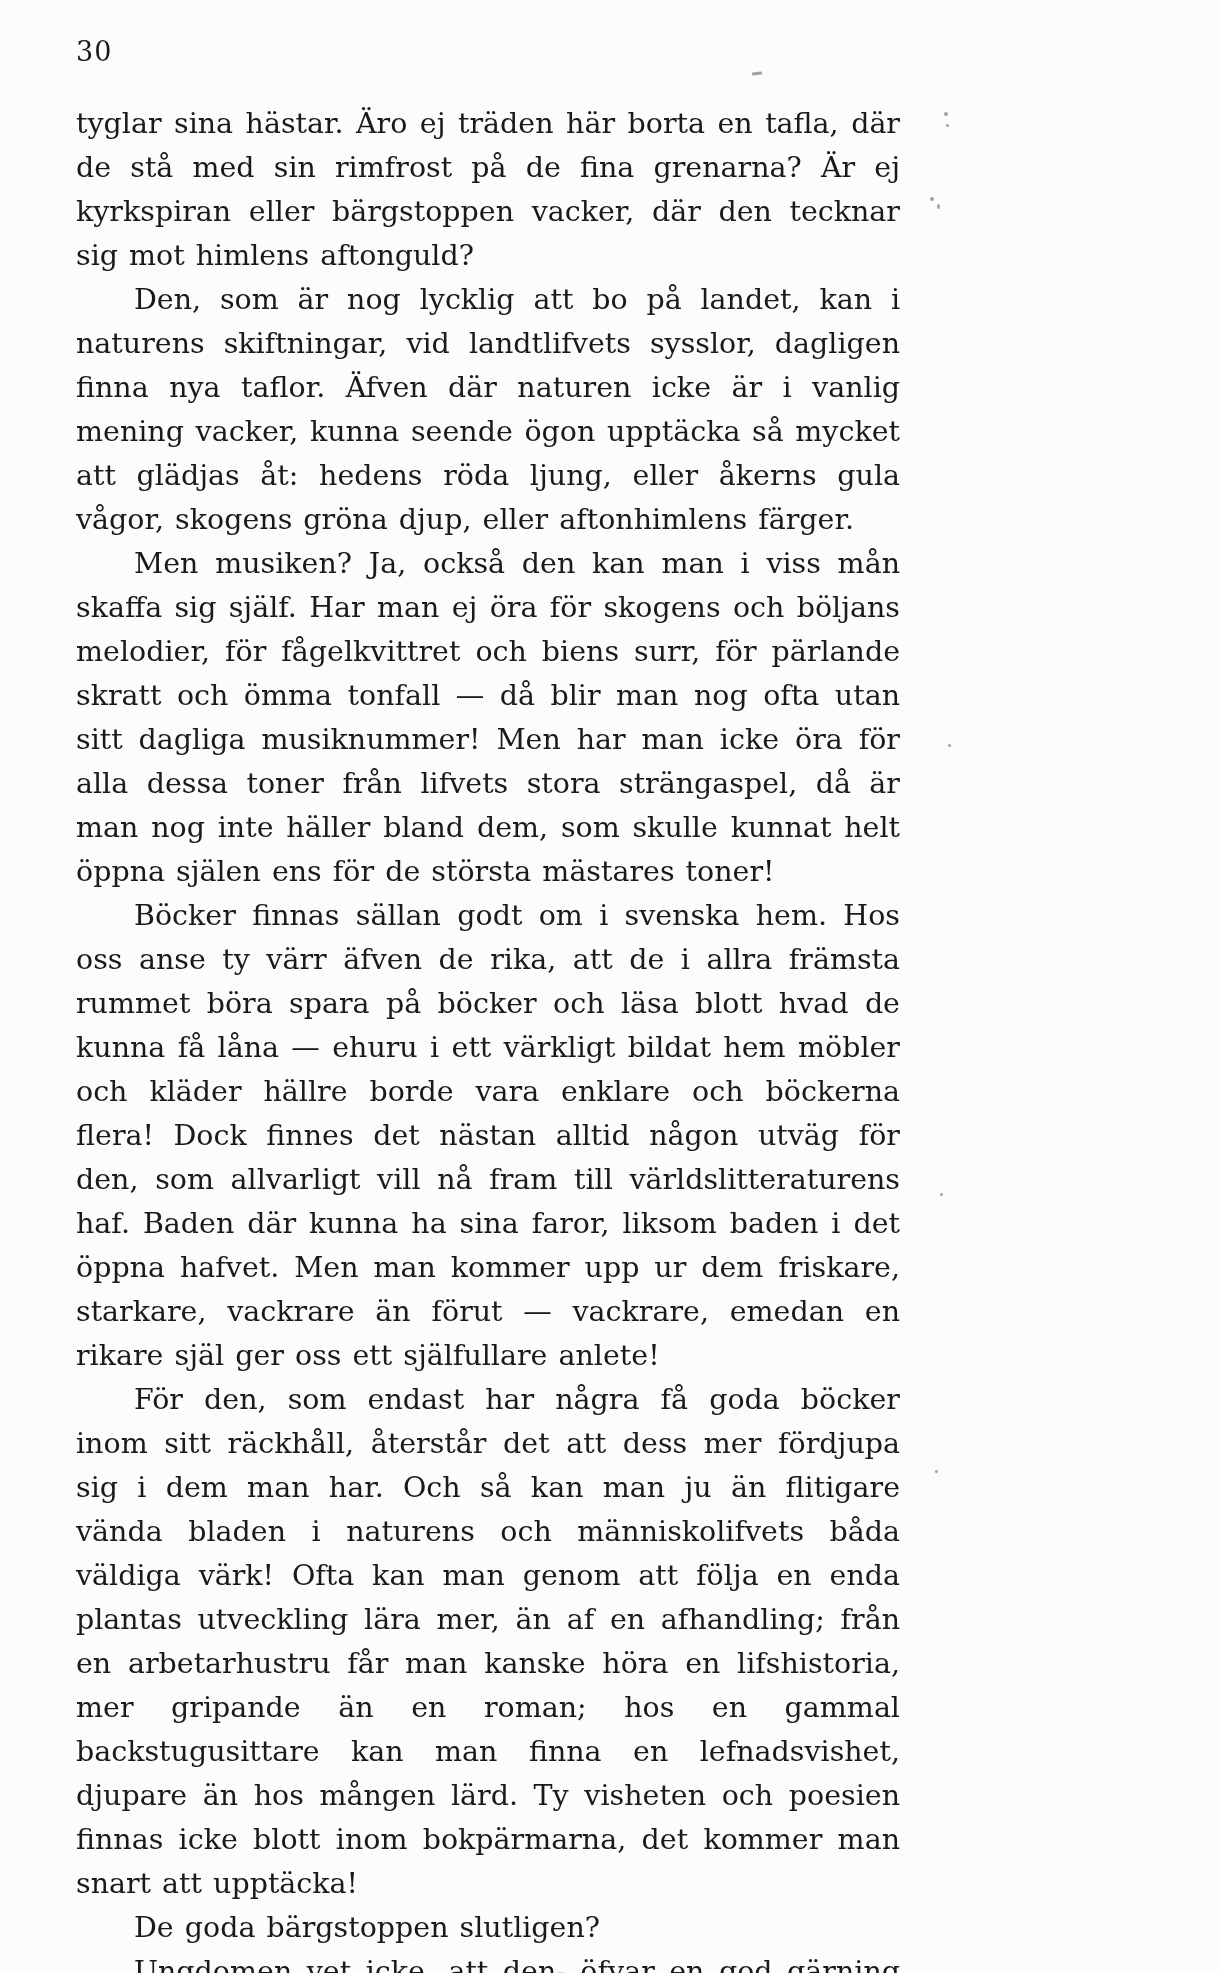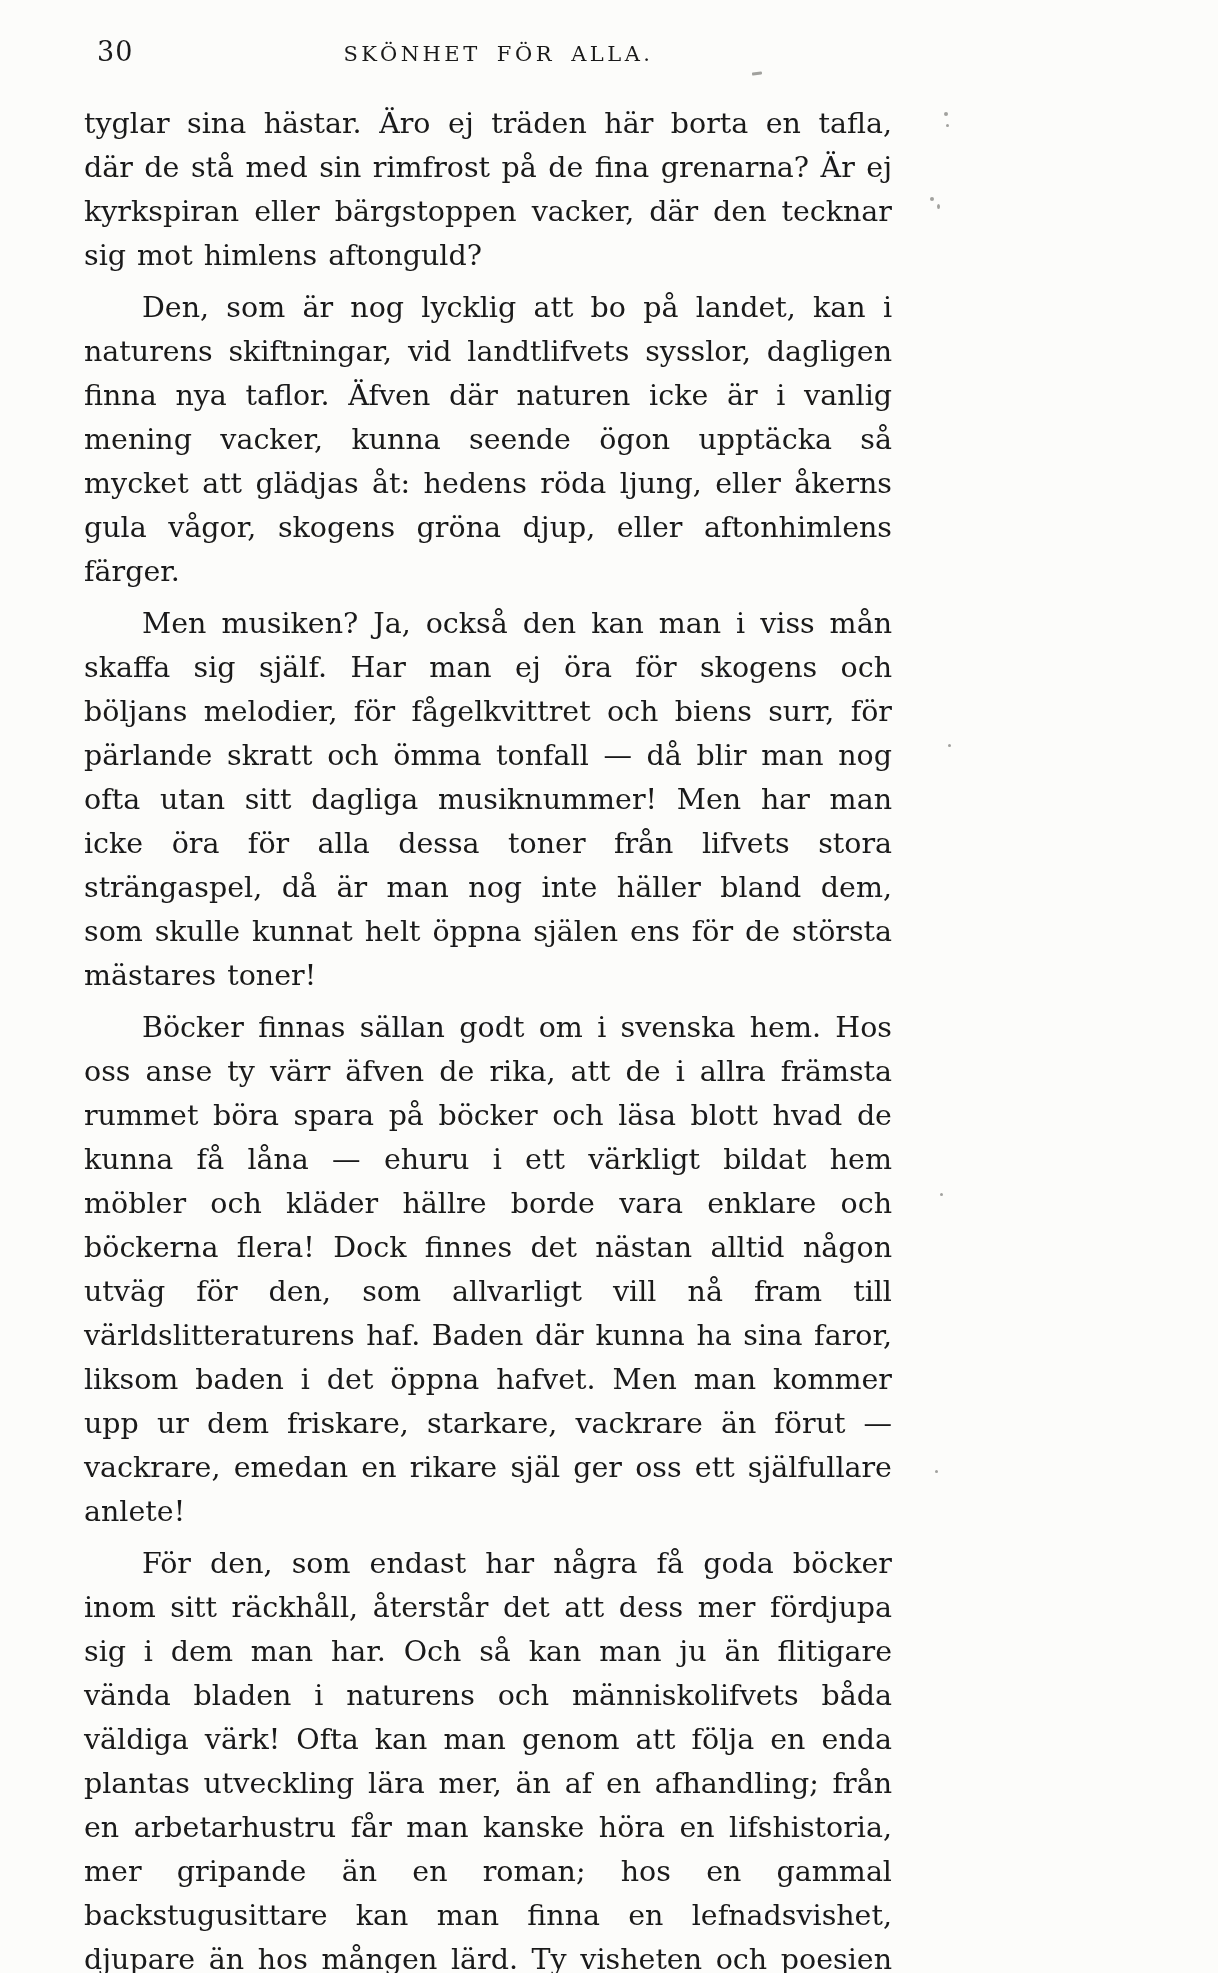--- a/index.html
+++ b/index.html
@@ -16,21 +16,20 @@
     color: #1a1a1a;
     font-family: "DejaVu Serif", "Liberation Serif", serif;
     overflow: hidden;
     box-sizing: border-box;
     padding: 34px 318px 0 76px;
   }
   .page-header {
     position: relative;
     height: 46px;
     margin-bottom: 22px;
-    margin-left: 21px;
   }
   .page-number {
     position: absolute;
     left: 0;
     top: 2px;
     font-size: 27px;
     letter-spacing: 1px;
   }
   .running-title {
     position: absolute;
@@ -42,21 +41,21 @@
     letter-spacing: 3.5px;
     word-spacing: 6px;
   }
   .content {
     font-size: 28.5px;
     line-height: 44px;
     text-align: justify;
     word-spacing: 2px;
   }
   .para {
-    margin: 8px;
+    margin: 0;
     text-indent: 58px;
   }
   .para.noindent {
     text-indent: 0;
   }
   .para.cont-next {
     text-align-last: justify;
   }
   
   .speck {
@@ -71,21 +70,20 @@
     transform: rotate(-8deg);
   }
 </style>
 </head>
 <body>
 
 <div class="page">
 
   <div class="page-header">
     <span class="page-number">30</span>
-    <span class="running-title">SKÖNHET FÖR ALLA.</span>
   </div>
 
   <div class="content">
     <p class="para noindent">tyglar sina hästar.  Äro ej träden här borta en tafla, där de stå med sin rimfrost på de fina grenarna?  Är ej kyrkspiran eller bärgstoppen vacker, där den tecknar sig mot himlens aftonguld?</p>
     <p class="para">Den, som är nog lycklig att bo på landet, kan i naturens skiftningar, vid landtlifvets sysslor, dagligen finna nya taflor.  Äfven där naturen icke är i vanlig mening vacker, kunna seende ögon upptäcka så mycket att glädjas åt:  hedens röda ljung, eller åkerns gula vågor, skogens gröna djup, eller aftonhimlens färger.</p>
     <p class="para">Men musiken?  Ja, också den kan man i viss mån skaffa sig själf.  Har man ej öra för skogens och böljans melodier, för fågelkvittret och biens surr, för pärlande skratt och ömma tonfall — då blir man nog ofta utan sitt dagliga musiknummer!  Men har man icke öra för alla dessa toner från lifvets stora strängaspel, då är man nog inte häller bland dem, som skulle kunnat helt öppna själen ens för de största mästares toner!</p>
     <p class="para">Böcker finnas sällan godt om i svenska hem.  Hos oss anse ty värr äfven de rika, att de i allra främsta rummet böra spara på böcker och läsa blott hvad de kunna få låna — ehuru i ett värkligt bildat hem möbler och kläder hällre borde vara enklare och böckerna flera! Dock finnes det nästan alltid någon utväg för den, som allvarligt vill nå fram till världslitteraturens haf.  Baden där kunna ha sina faror, liksom baden i det öppna hafvet. Men man kommer upp ur dem friskare, starkare, vackrare än förut — vackrare, emedan en rikare själ ger oss ett själfullare anlete!</p>
     <p class="para">För den, som endast har några få goda böcker inom sitt räckhåll, återstår det att dess mer fördjupa sig i dem man har.  Och så kan man ju än flitigare vända bladen i naturens och människolifvets båda väldiga värk!  Ofta kan man genom att följa en enda plantas utveckling lära mer, än af en afhandling; från en arbetarhustru får man kanske höra en lifshistoria, mer gripande än en roman; hos en gammal backstugusittare kan man finna en lefnadsvishet, djupare än hos mången lärd.  Ty visheten och poesien finnas icke blott inom bokpärmarna, det kommer man snart att upptäcka!</p>
     <p class="para">De goda bärgstoppen slutligen?</p>
     <p class="para cont-next">Ungdomen vet icke,  att den- öfvar en god gärning</p>

